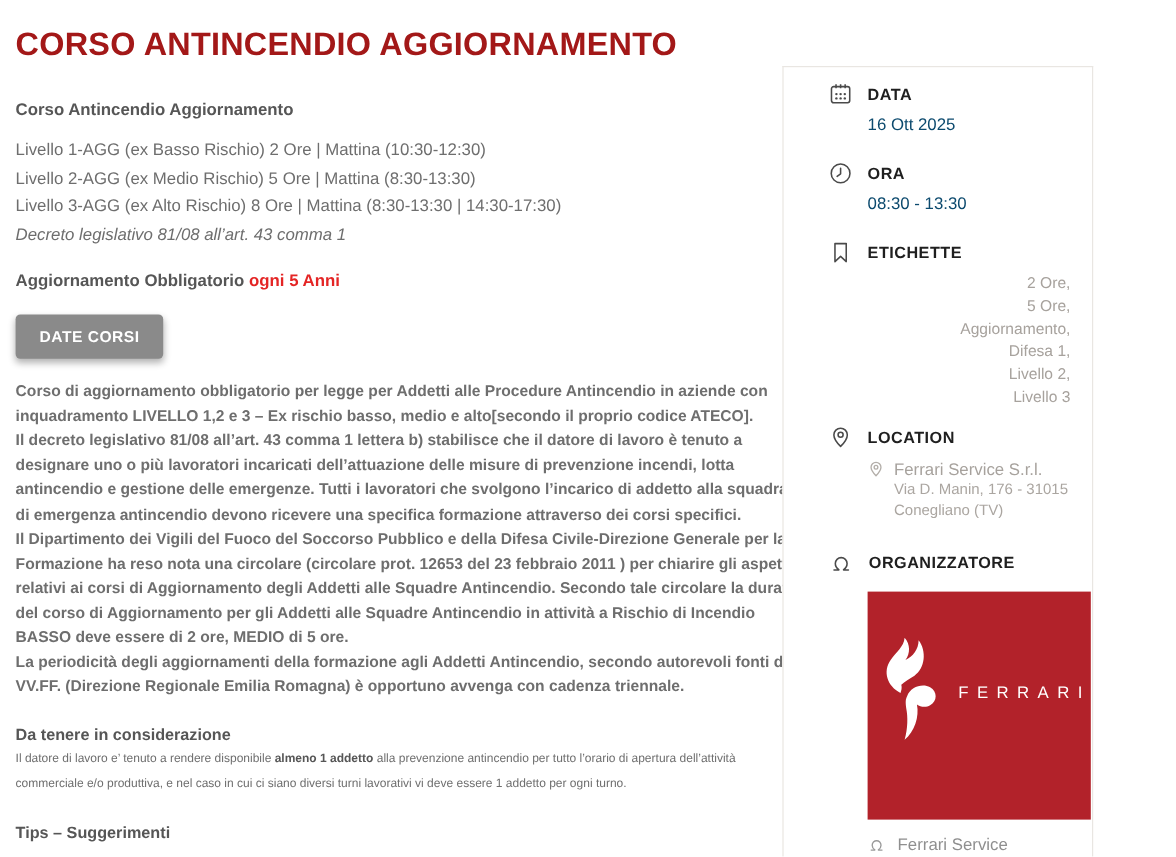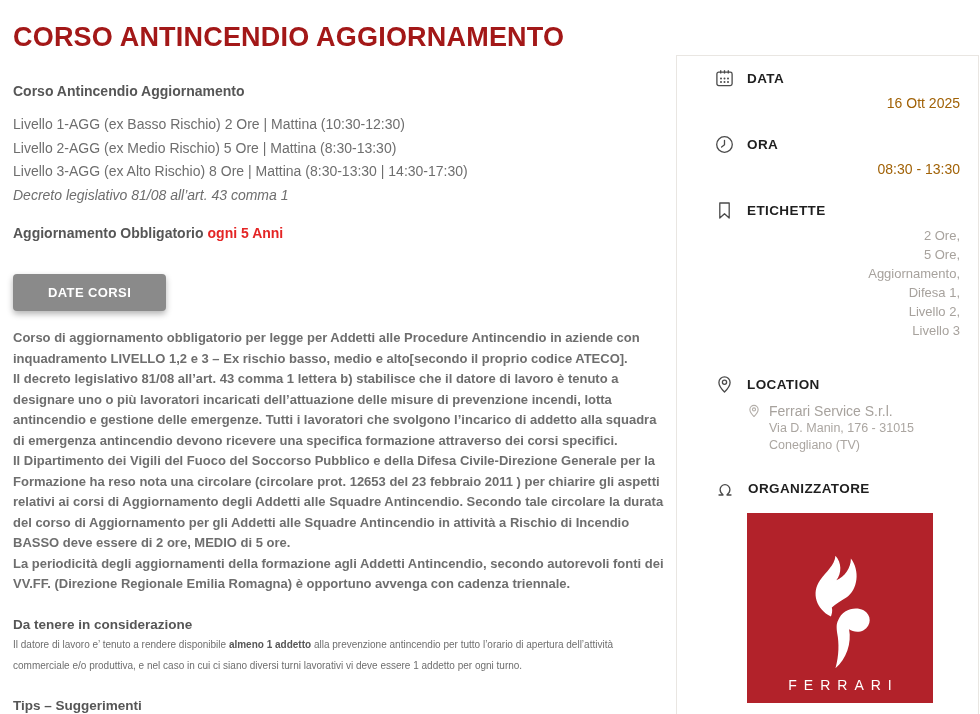--- a/index.html
+++ b/index.html
@@ -7,44 +7,44 @@
         font-family:"Liberation Sans",sans-serif;}
 
   
   .main{position:absolute;left:13px;top:0;width:652px;}
   .page-title{margin:21px 0 0;font-size:27px;line-height:32px;font-weight:700;color:#a31818;letter-spacing:.2px;}
   .subtitle{margin:29px 0 0;font-size:14px;font-weight:700;color:#565656;line-height:18px;}
   .levels{margin:13px 0 0;font-size:14px;line-height:23.5px;color:#6e6e6e;}
   .decree{font-size:14px;line-height:23.5px;color:#6e6e6e;font-style:italic;}
   .mandatory{margin:16px 0 0;font-size:14px;font-weight:700;color:#565656;line-height:20px;}
   .mandatory .hl{color:#e42525;margin-left:4px;}
-  .btn{margin-top:31px;display:inline-block;background:#8a8a8a;color:#fff;border:0;border-radius:4px;
-       font-family:inherit;font-size:13px;font-weight:700;letter-spacing:.4px;padding:11px 35px;
+  .btn{margin-top:19px;display:inline-block;background:#8a8a8a;color:#fff;border:0;border-radius:4px;
+       font-family:inherit;font-size:13px;font-weight:700;letter-spacing:.4px;padding:11px 20px;
        box-shadow:0 3px 6px rgba(0,0,0,.3);cursor:pointer;}
   .bodytext{margin-top:17px;font-size:13px;line-height:20.5px;color:#6e6e6e;font-weight:bold;}
   .bodytext p{margin:0;}
   .bheading{margin:20px 0 0;font-size:13.5px;font-weight:700;color:#565656;line-height:20.5px;}
   .bpara{margin:0;font-size:10px;line-height:20.5px;color:#6e6e6e;}
   .bpara strong{color:#565656;}
 
   
-  .sidebar{position:absolute;left:676px;top:55px;width:303px;height:659px;box-sizing:border-box;
+  .sidebar{position:absolute;left:652px;top:55px;width:259px;height:659px;box-sizing:border-box;
            border:1px solid #e9e6e2;border-bottom:0;padding:13px 18px 0 38px;background:#fff;}
   .sb-section{margin-bottom:24px;}
   .sb-head{display:flex;align-items:center;gap:13px;}
   .sb-label{font-size:13.5px;font-weight:700;color:#1f1f1f;letter-spacing:.4px;}
   .sb-body{margin-left:32px;}
-  .sb-value{margin-top:7px;font-size:14px;color:#a16207;text-align:right;}
+  .sb-value{margin-top:7px;font-size:14px;color:#0c4a6e;}
   .tags{margin-top:6px;font-size:13px;line-height:19px;color:#a7a29d;text-align:right;}
   .loc{margin-top:9px;display:flex;gap:8px;align-items:flex-start;}
   .loc-name{font-size:14px;color:#a7a29d;line-height:17px;}
   .loc-addr{font-size:12.5px;color:#aba6a1;line-height:16.5px;}
   .loc-addr:first-of-type{margin-top:3px;}
-  .logo-box{margin-top:15px;width:186px;height:190px;background:#b2222a;display:flex;flex-direction:column;
-            align-items:center;justify-content:flex-end;padding-bottom:10px;box-sizing:border-box;}
+  .logo-box{margin-top:15px;width:186px;height:190px;background:#b2222a;display:flex;
+            align-items:center;justify-content:flex-end;padding-bottom:28px;box-sizing:border-box;}
   .logo-word{color:#fff;font-size:14px;letter-spacing:7px;margin-top:6px;padding-left:7px;}
   .org-row{display:flex;align-items:center;gap:10px;margin-top:12px;color:#8f8f8f;font-size:14px;}
   svg.ic{flex:none;display:block;}
 </style>
 </head>
 <body>
 
 <div class="page">
 
   <div class="main">
@@ -108,21 +108,21 @@
           <circle cx="9.5" cy="9.5" r="7.8" fill="none" stroke="#4a4a4a" stroke-width="1.3"></circle>
           <path d="M9.5,5.3 L9.5,9.8 L6.6,12" fill="none" stroke="#4a4a4a" stroke-width="1.3" stroke-linecap="round" stroke-linejoin="round"></path>
         </svg>
         <span class="sb-label">ORA</span>
       </div>
       <div class="sb-body">
         <div class="sb-value">08:30 - 13:30</div>
       </div>
     </div>
 
-    <div class="sb-section" style="margin-bottom:35px;">
+    <div class="sb-section" style="margin-bottom:15px;">
       <div class="sb-head">
         <svg class="ic" width="19" height="19" viewBox="0 0 19 19">
           <path d="M4.8,2 L14.2,2 L14.2,17 L9.5,12.7 L4.8,17 Z" fill="none" stroke="#4a4a4a" stroke-width="1.3" stroke-linejoin="round"></path>
         </svg>
         <span class="sb-label">ETICHETTE</span>
       </div>
       <div class="sb-body">
         <div class="tags">
             <div>2 Ore,</div>
             <div>5 Ore,</div>

